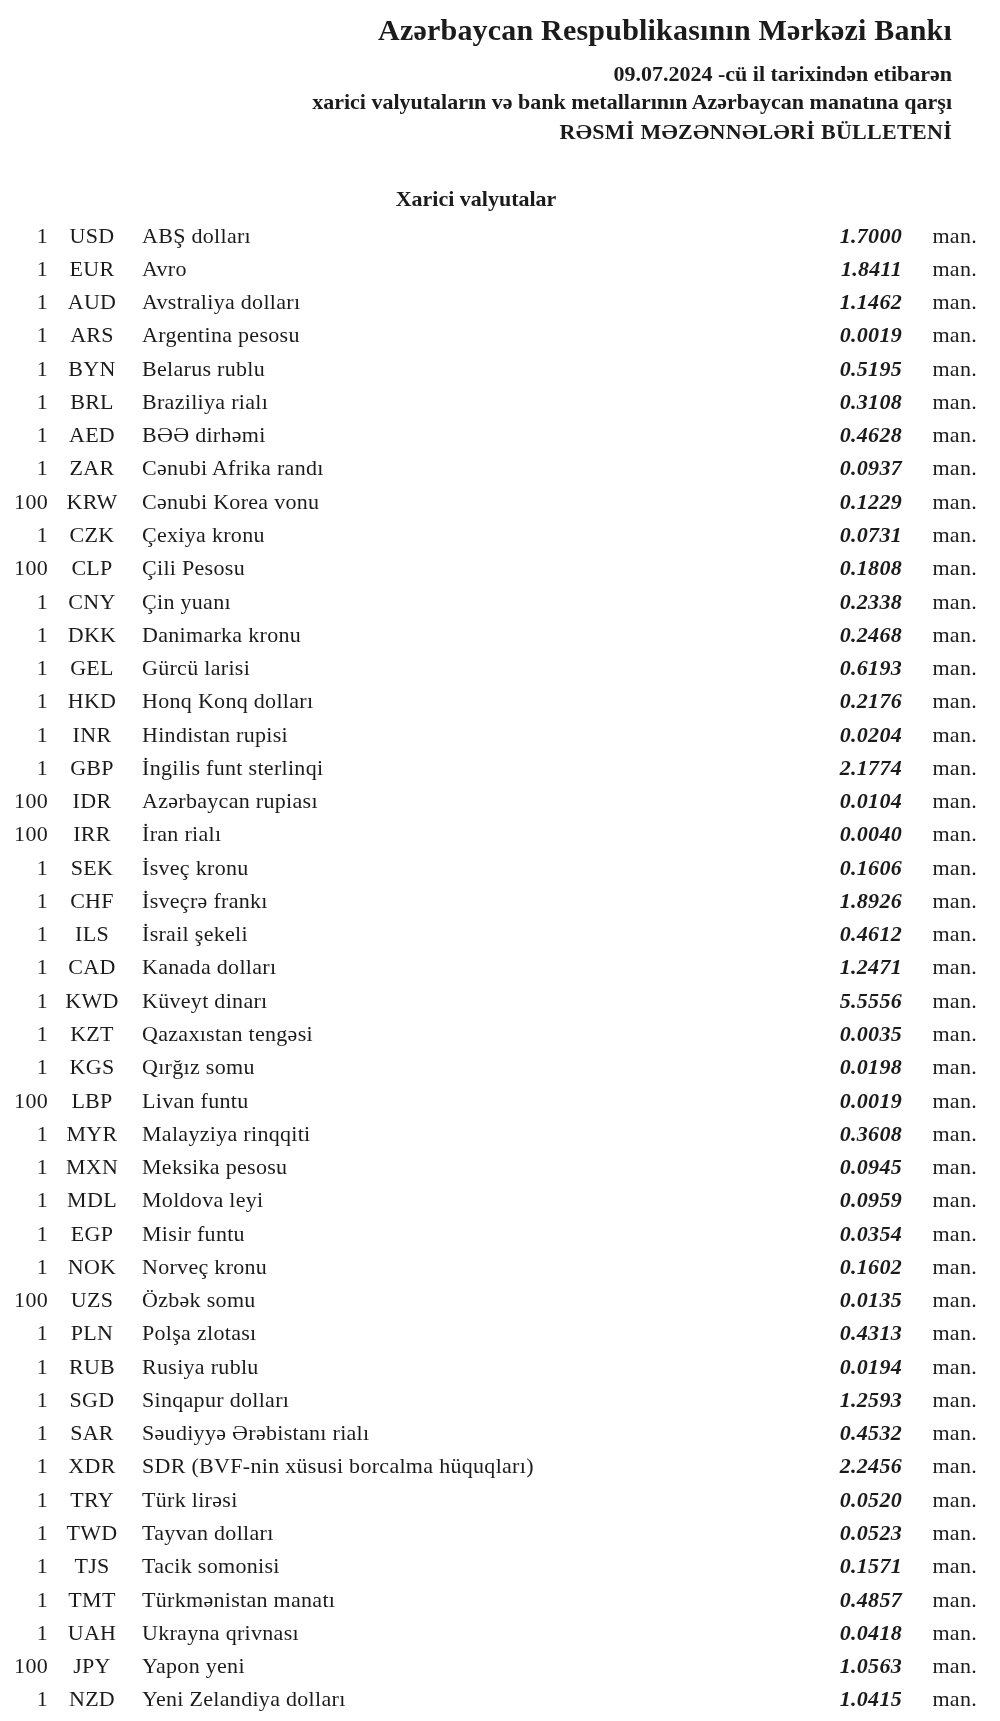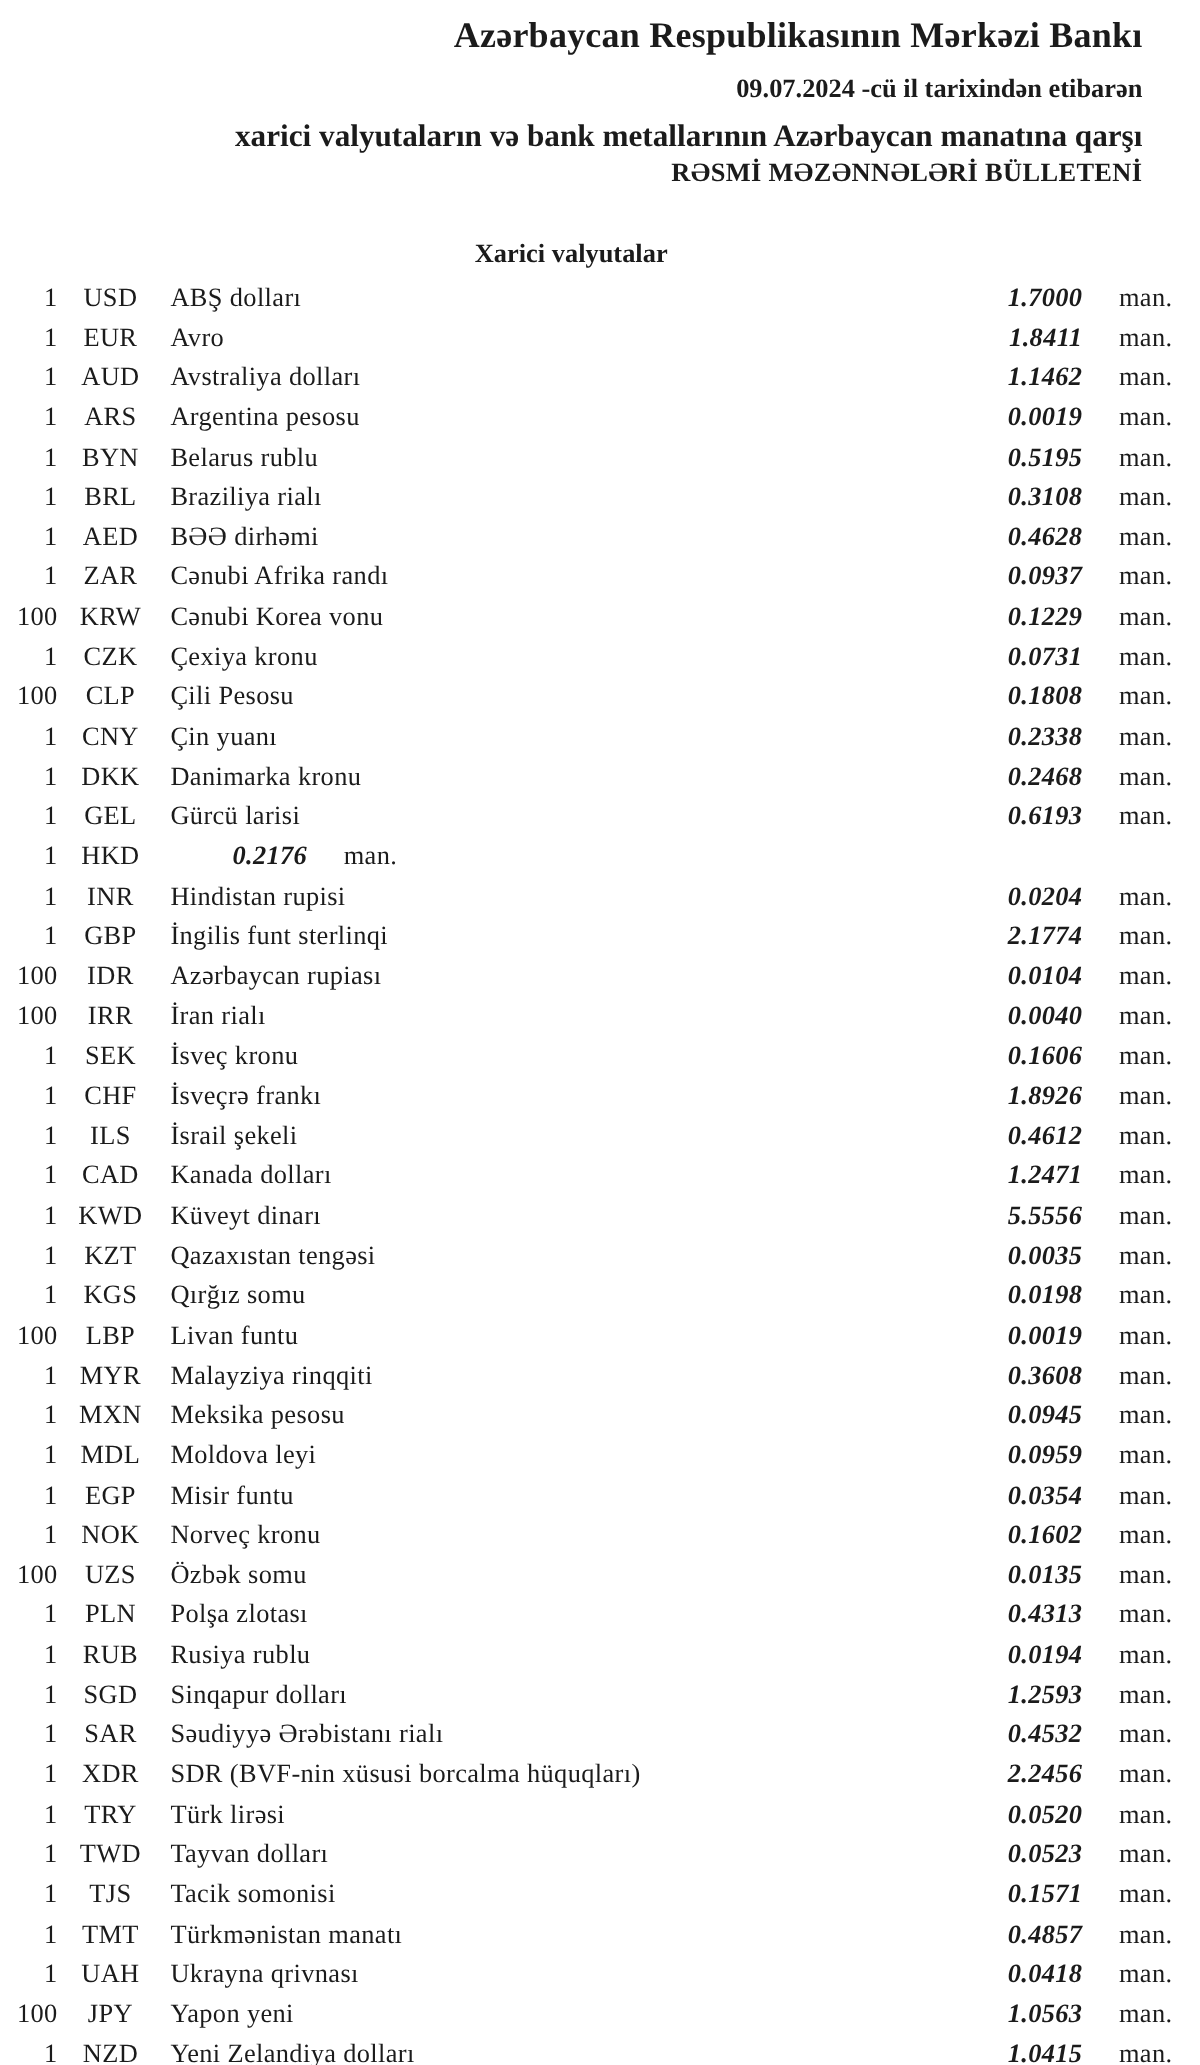--- a/index.html
+++ b/index.html
@@ -25,22 +25,22 @@
     font-weight: bold;
     letter-spacing: 0.2px;
   }
   .date-line {
     margin-top: 12px;
     font-size: 22px;
     line-height: 28px;
     font-weight: bold;
   }
   .subtitle-line {
-    margin-top: 12px;
-    font-size: 26px;
+    margin-top: 0;
+    font-size: 22px;
     line-height: 28px;
     font-weight: bold;
   }
   .bulletin-title {
     margin-top: 2px;
     font-size: 22px;
     line-height: 28px;
     font-weight: bold;
     letter-spacing: 0.3px;
   }
@@ -200,20 +200,21 @@
     <div class="row">
       <div class="cell-qty">1</div>
       <div class="cell-code">GEL</div>
       <div class="cell-name">Gürcü larisi</div>
       <div class="cell-rate">0.6193</div>
       <div class="cell-unit">man.</div>
     </div>
     <div class="row">
       <div class="cell-qty">1</div>
       <div class="cell-code">HKD</div>
+      <div class="cell-name">Honq Konq dolları</div>
       <div class="cell-rate">0.2176</div>
       <div class="cell-unit">man.</div>
     </div>
     <div class="row">
       <div class="cell-qty">1</div>
       <div class="cell-code">INR</div>
       <div class="cell-name">Hindistan rupisi</div>
       <div class="cell-rate">0.0204</div>
       <div class="cell-unit">man.</div>
     </div>

